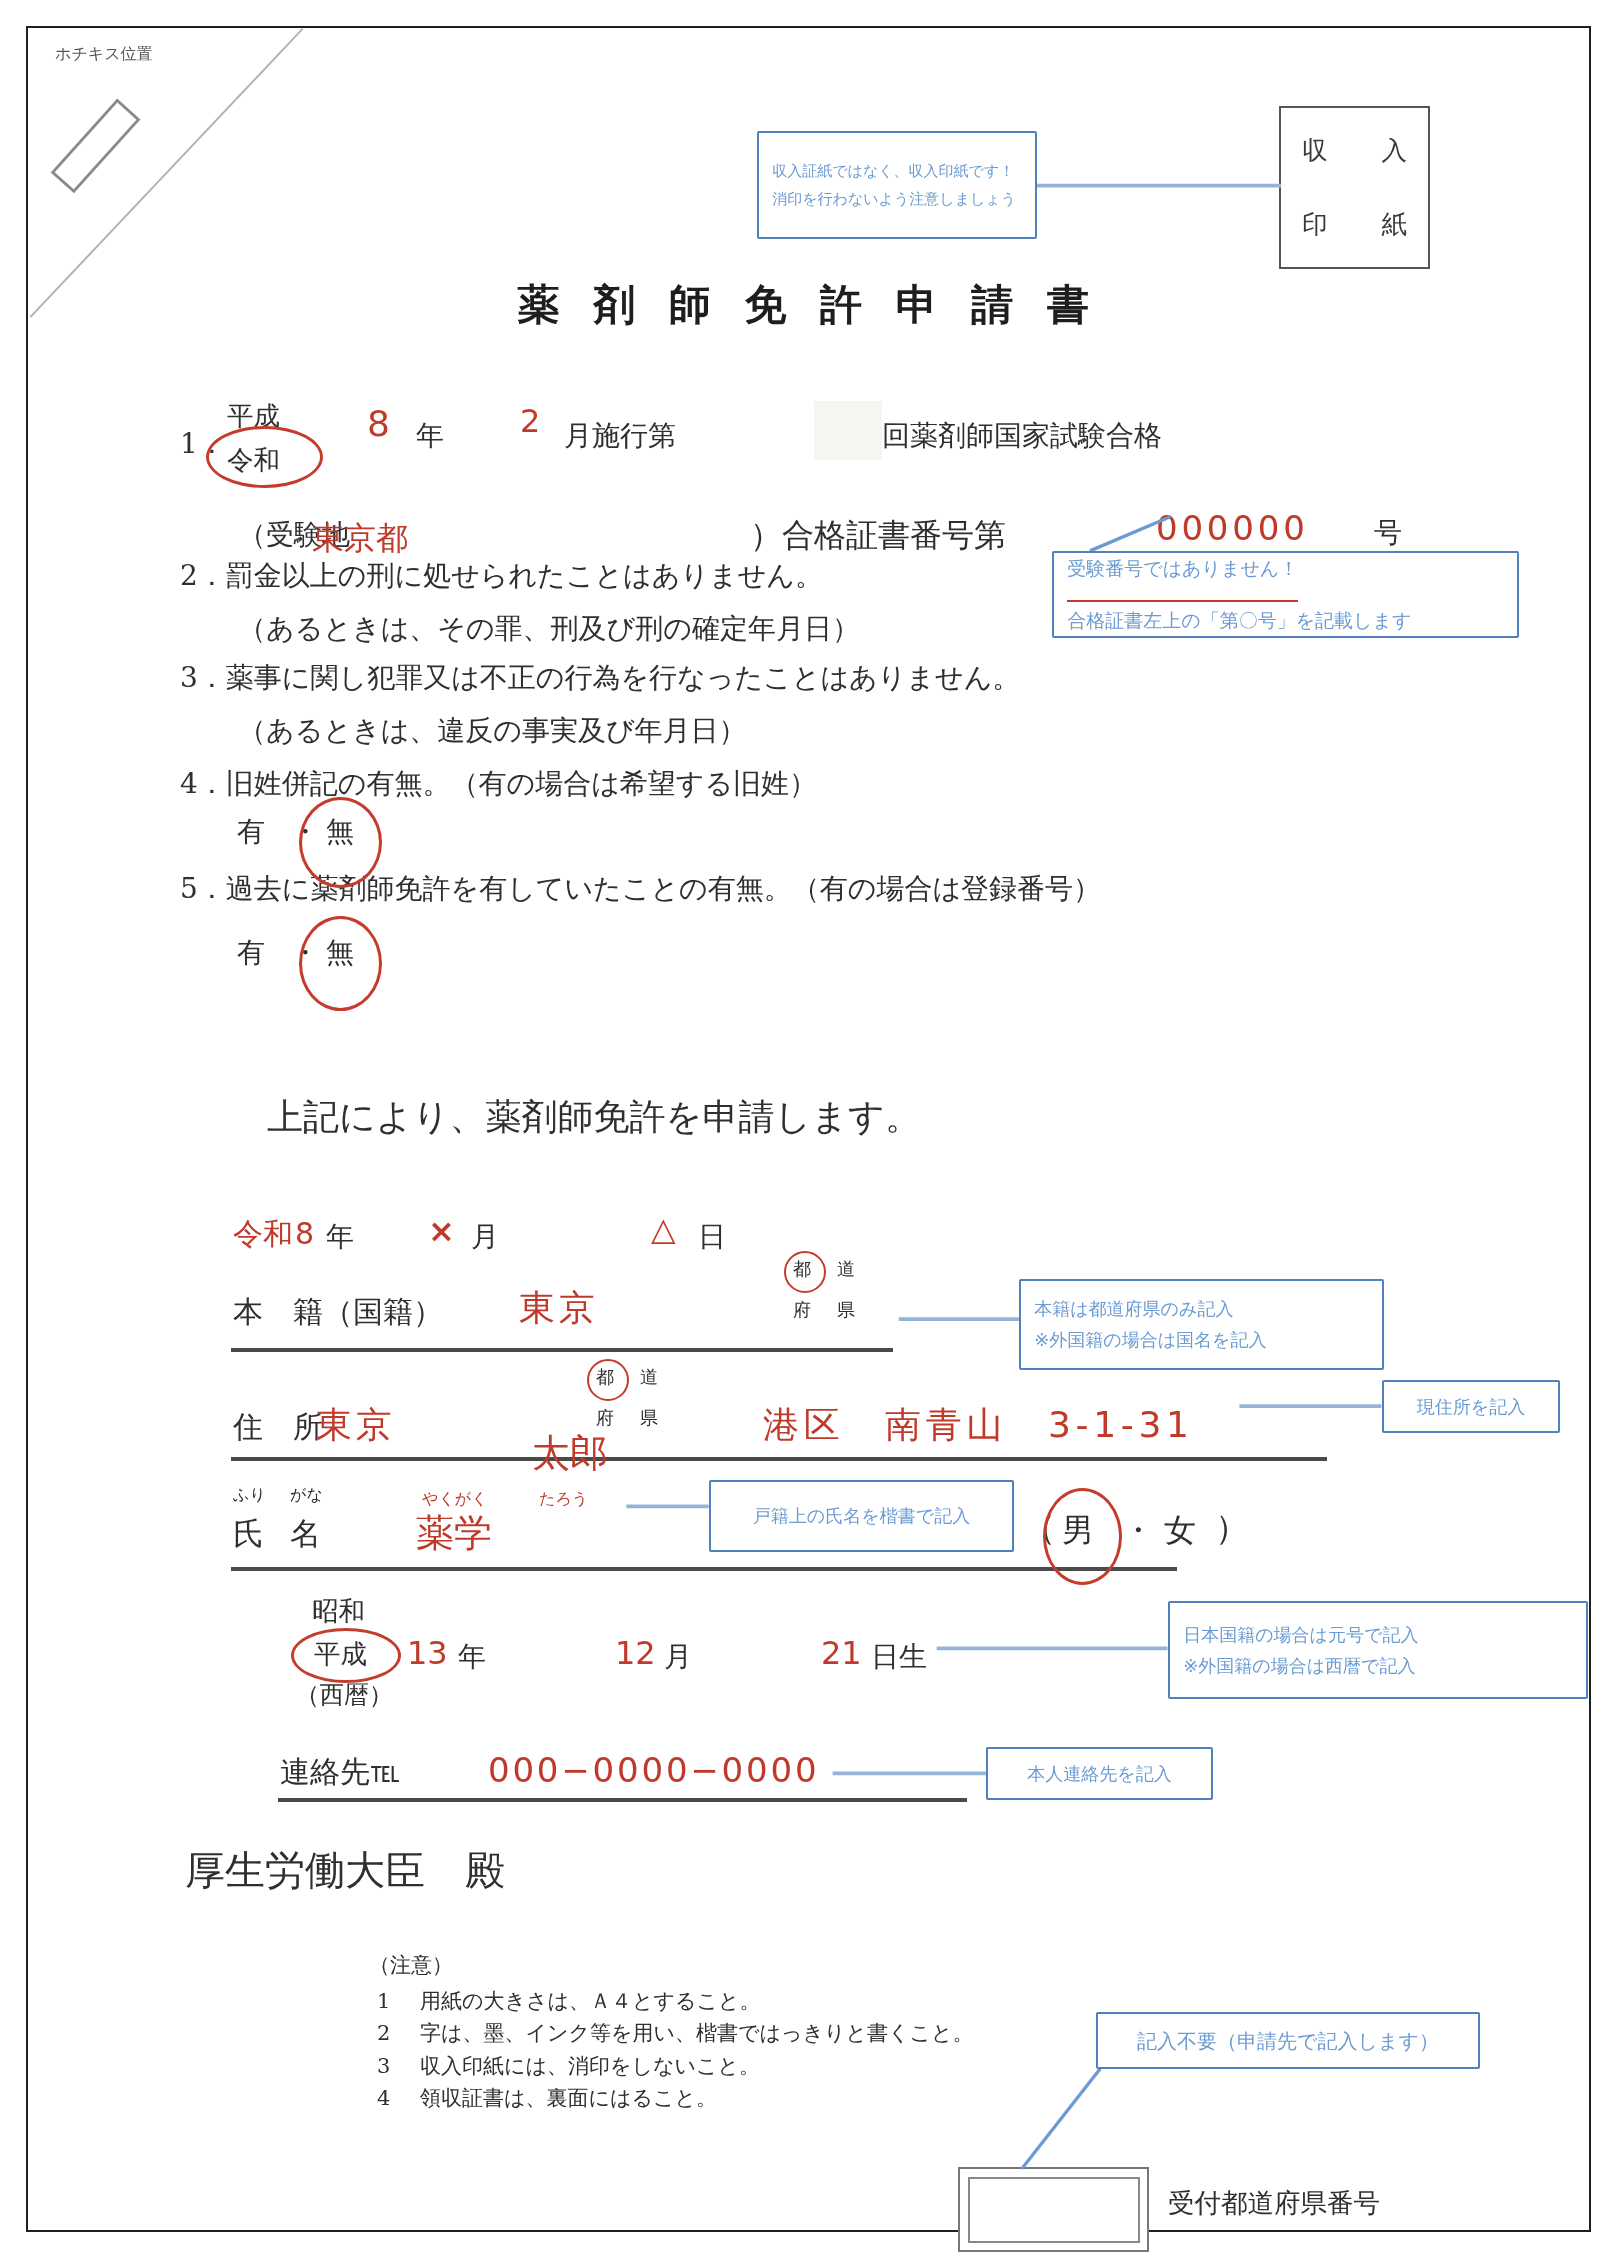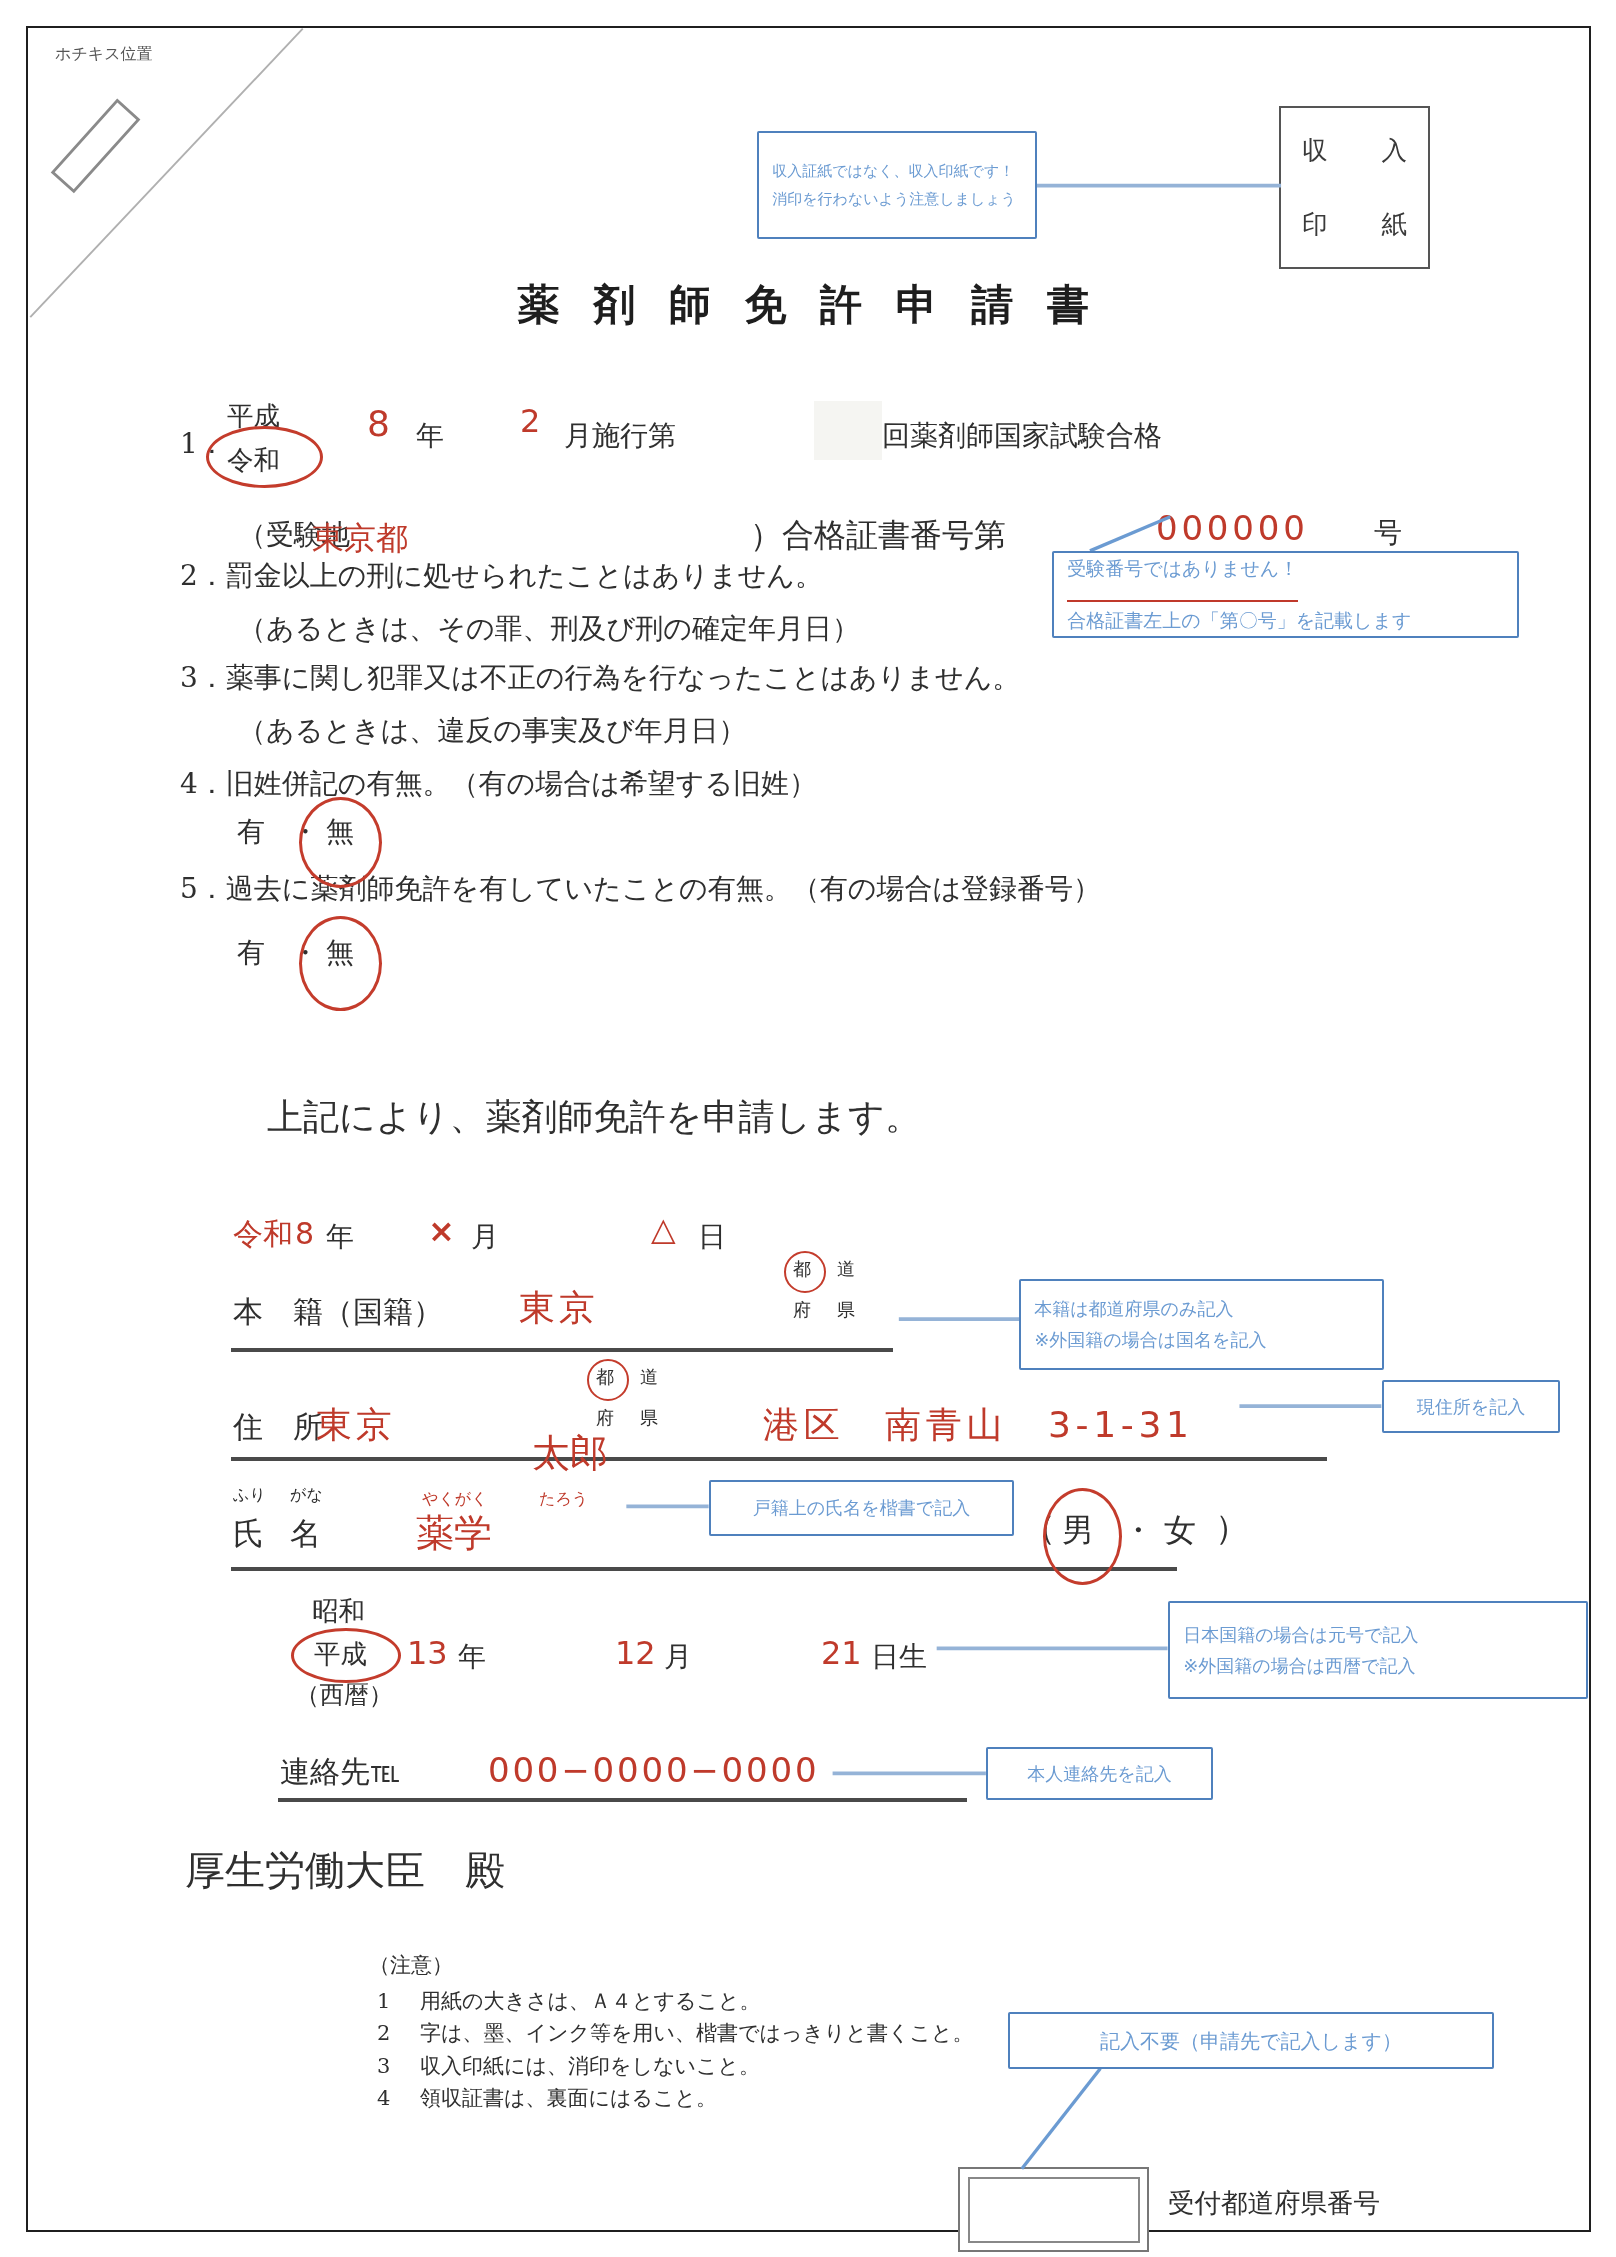--- a/index.html
+++ b/index.html
@@ -144,21 +144,21 @@
 
   <div class="abs" style="left:233px;top:1486px;font-size:16px">ふり</div>
   <div class="abs" style="left:290px;top:1486px;font-size:16px">がな</div>
   <div class="abs" style="left:233px;top:1516px;font-size:31px">氏</div>
   <div class="abs" style="left:290px;top:1516px;font-size:31px">名</div>
   <div class="abs hand" style="left:422px;top:1490px;font-size:16px">やくがく</div>
   <div class="abs hand" style="left:539px;top:1490px;font-size:16px">たろう</div>
   <div class="abs hand" style="left:416px;top:1512px;font-size:38px">薬学</div>
   <div class="abs hand" style="left:532px;top:1432px;font-size:38px">太郎</div>
   <div class="hr" style="left:231px;top:1567px;width:946px"></div>
-  <div class="callout center" style="left:709px;top:1480px;width:305px;height:56px;font-size:18px">
+  <div class="callout center" style="left:709px;top:1480px;width:305px;height:72px;font-size:18px">
     <span>戸籍上の氏名を楷書で記入</span>
   </div>
   <div class="abs" style="left:1022px;top:1508px;font-size:34px">（</div>
   <div class="abs" style="left:1062px;top:1512px;font-size:32px">男</div>
   <div class="abs" style="left:1122px;top:1512px;font-size:32px">・</div>
   <div class="abs" style="left:1164px;top:1512px;font-size:32px">女</div>
   <div class="abs" style="left:1215px;top:1508px;font-size:34px">）</div>
   <div class="circle" style="left:1043px;top:1488px;width:79px;height:97px"></div>
 
   <div class="abs" style="left:312px;top:1596px;font-size:26.5px">昭和</div>
@@ -188,21 +188,21 @@
   <div class="abs" style="left:369px;top:1953px;font-size:21px">（注意）</div>
   <div class="abs" style="left:377px;top:1989px;font-size:21px">1</div>
   <div class="abs" style="left:420px;top:1989px;font-size:21px">用紙の大きさは、Ａ４とすること。</div>
   <div class="abs" style="left:377px;top:2021px;font-size:21px">2</div>
   <div class="abs" style="left:420px;top:2021px;font-size:21px">字は、墨、インク等を用い、楷書ではっきりと書くこと。</div>
   <div class="abs" style="left:377px;top:2054px;font-size:21px">3</div>
   <div class="abs" style="left:420px;top:2054px;font-size:21px">収入印紙には、消印をしないこと。</div>
   <div class="abs" style="left:377px;top:2086px;font-size:21px">4</div>
   <div class="abs" style="left:420px;top:2086px;font-size:21px">領収証書は、裏面にはること。</div>
 
-  <div class="callout center" style="left:1008px;top:2012px;width:486px;height:57px;font-size:20px">
+  <div class="callout center" style="left:1096px;top:2012px;width:384px;height:57px;font-size:20px">
     <span>記入不要（申請先で記入します）</span>
   </div>
   <div class="prefbox-outer">
     <div class="prefbox-inner"></div>
   </div>
   <div class="abs" style="left:1168px;top:2188px;font-size:26.5px">受付都道府県番号</div>
 
 </div>
 
 

